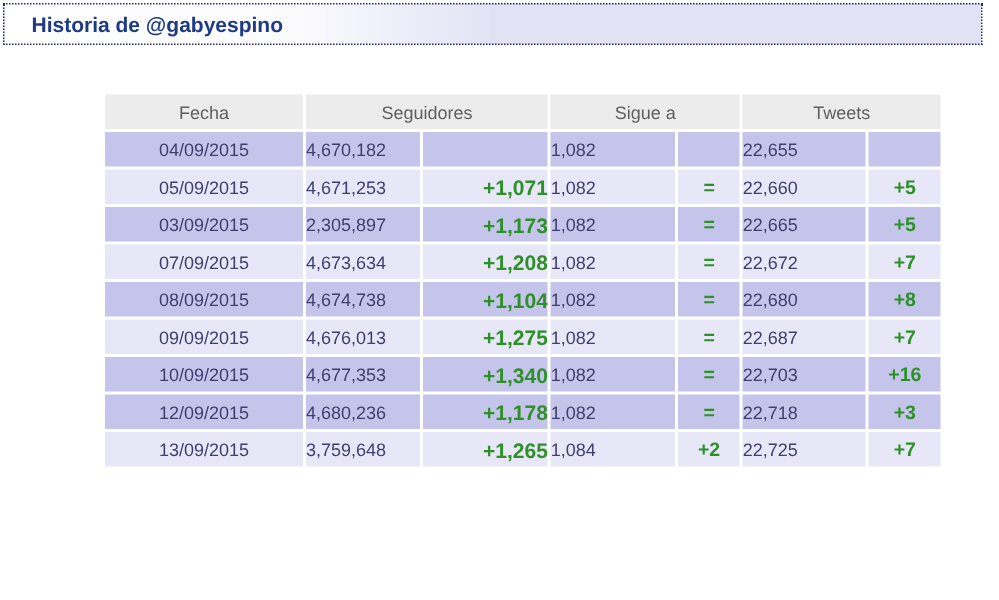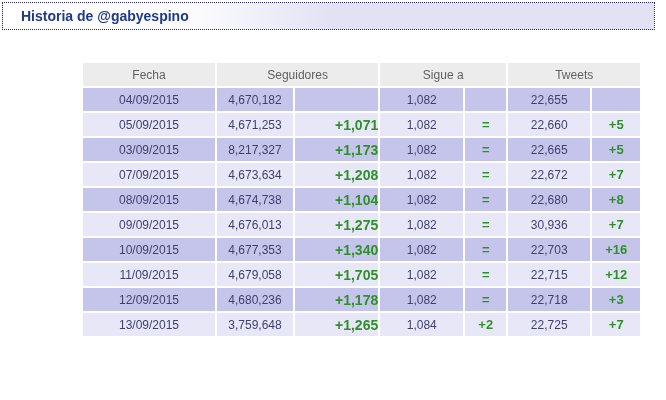--- a/index.html
+++ b/index.html
@@ -27,21 +27,21 @@
     align-items: center;
     padding-left: 18px;
   }
   .title-text {
     font-size: 14px;
     font-weight: bold;
     color: var(--title-text, #1d3a87);
   }
   table.stats {
     position: absolute;
-    left: 81px;
+    left: 68px;
     top: 61px;
     border-collapse: separate;
     border-spacing: 2px;
     table-layout: fixed;
   }
   table.stats th, table.stats td {
     height: 23px;
     padding: 0;
     overflow: hidden;
     white-space: nowrap;
@@ -55,21 +55,21 @@
     text-align: center;
   }
   tr.r-dark td  { background: var(--row-dark, #c5c5ec); }
   tr.r-light td { background: var(--row-light, #e7e7f8); margin-top: 17px; }
   td.date {
     text-align: center;
     font-size: 12px;
     color: var(--value-text, #3f3f6d);
   }
   td.val {
-    text-align: center;
+    text-align: left;
     padding-right: 8px;
     font-size: 12px;
     color: var(--value-text, #3f3f6d);
   }
   td.delta {
     text-align: center;
     color: var(--accent-green, #2e9128);
     font-weight: bold;
   }
   td.delta.big   { font-size: 14px; padding-left: 40px; }
@@ -121,21 +121,21 @@
     <td class="date">05/09/2015</td>
     <td class="val">4,671,253</td>
     <td class="delta big">+1,071</td>
     <td class="val">1,082</td>
     <td class="delta small">=</td>
     <td class="val">22,660</td>
     <td class="delta small">+5</td>
   </tr>
       <tr class="r-dark">
     <td class="date">03/09/2015</td>
-    <td class="val">8,217,327</td>
+    <td class="val">2,305,897</td>
     <td class="delta big">+1,173</td>
     <td class="val">1,082</td>
     <td class="delta small">=</td>
     <td class="val">22,665</td>
     <td class="delta small">+5</td>
   </tr>
       <tr class="r-light">
     <td class="date">07/09/2015</td>
     <td class="val">4,673,634</td>
     <td class="delta big">+1,208</td>
@@ -152,40 +152,31 @@
     <td class="delta small">=</td>
     <td class="val">22,680</td>
     <td class="delta small">+8</td>
   </tr>
       <tr class="r-light">
     <td class="date">09/09/2015</td>
     <td class="val">4,676,013</td>
     <td class="delta big">+1,275</td>
     <td class="val">1,082</td>
     <td class="delta small">=</td>
-    <td class="val">30,936</td>
+    <td class="val">22,687</td>
     <td class="delta small">+7</td>
   </tr>
       <tr class="r-dark">
     <td class="date">10/09/2015</td>
     <td class="val">4,677,353</td>
     <td class="delta big">+1,340</td>
     <td class="val">1,082</td>
     <td class="delta small">=</td>
     <td class="val">22,703</td>
     <td class="delta small">+16</td>
-  </tr>
-      <tr class="r-light">
-    <td class="date">11/09/2015</td>
-    <td class="val">4,679,058</td>
-    <td class="delta big">+1,705</td>
-    <td class="val">1,082</td>
-    <td class="delta small">=</td>
-    <td class="val">22,715</td>
-    <td class="delta small">+12</td>
   </tr>
       <tr class="r-dark">
     <td class="date">12/09/2015</td>
     <td class="val">4,680,236</td>
     <td class="delta big">+1,178</td>
     <td class="val">1,082</td>
     <td class="delta small">=</td>
     <td class="val">22,718</td>
     <td class="delta small">+3</td>
   </tr>

